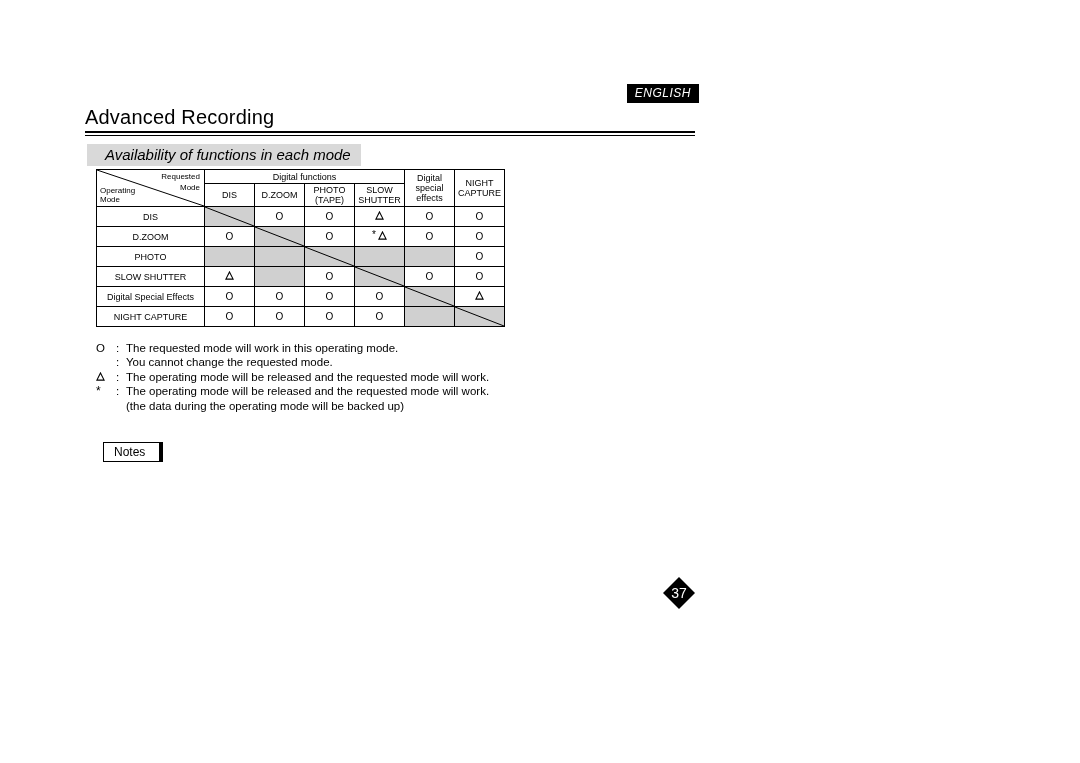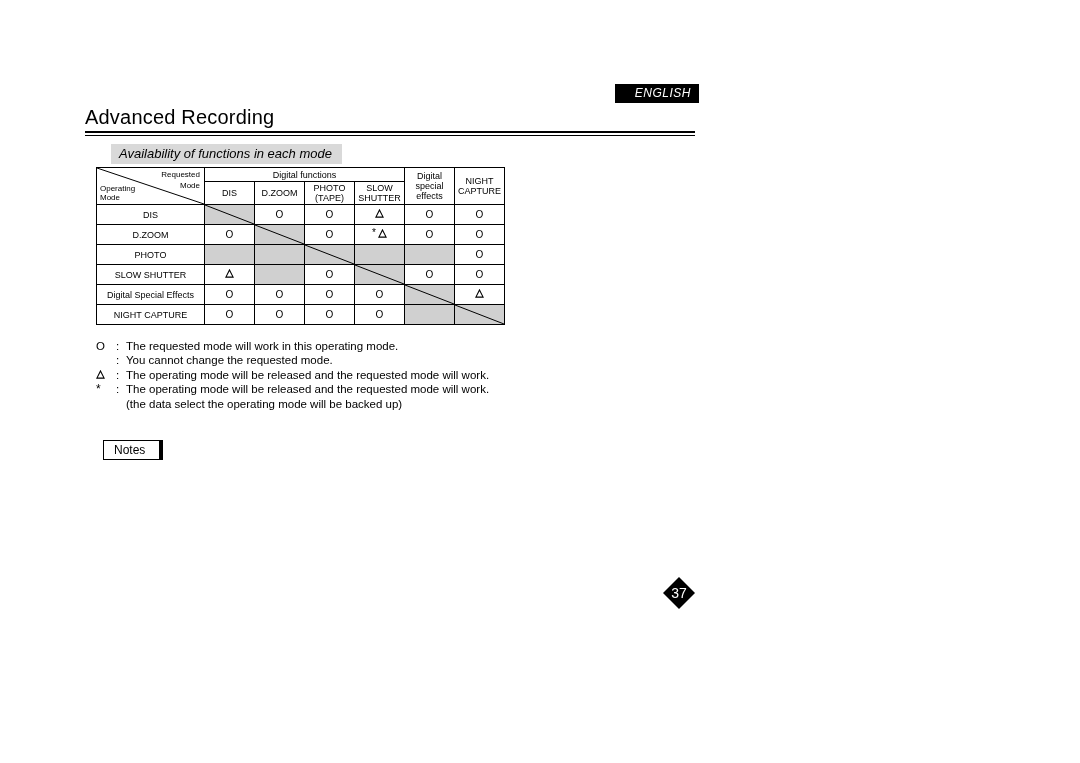--- a/index.html
+++ b/index.html
@@ -18,43 +18,43 @@
     top: 86px;
     width: 610px;
   }
   .lang-badge {
     position: absolute;
     right: -4px;
     top: -2px;
     background: #000;
     color: #fff;
     font-size: 12px;
-    padding: 2px 8px 3px 20px;
+    padding: 2px 8px 3px 8px;
     letter-spacing: 0.5px;
     font-style: italic;
   }
   .title {
     font-size: 20px;
     font-weight: 400;
     margin: 20px 0 2px 0;
     letter-spacing: 0.2px;
   }
   .title-rule {
     border: none;
     border-top: 2px solid #000;
     border-bottom: 1px solid #000;
     height: 2px;
     margin: 0 0 8px 0;
   }
   .subtitle {
     display: inline-block;
     background: #d9d9d9;
-    font-size: 13px;
-    padding: 2px 10px 3px 8px;
-    margin: 0 0 3px 26px;
+    font-size: 15px;
+    padding: 2px 10px 3px 18px;
+    margin: 0 0 3px 2px;
     font-style: italic;
   }
   table.modes {
     border-collapse: collapse;
     margin-left: 11px;
     font-size: 9px;
     padding-left: 42px;
   }
   table.modes th, table.modes td {
     border: 1px solid #000;
@@ -287,21 +287,21 @@
       <span class="txt">The operating mode will be released and the requested mode will work.</span>
     </div>
     <div class="legend-row">
       <span class="sym" style="font-size:12px">*</span>
       <span class="colon">:</span>
       <span class="txt">The operating mode will be released and the requested mode will work.</span>
     </div>
     <div class="legend-row">
       <span class="sym"></span>
         <span class="colon"></span>
-      <span class="txt">(the data select the operating mode will be backed up)</span>
+      <span class="txt">(the data during the operating mode will be backed up)</span>
     </div>
   </div>
 
   <div class="notes-label">Notes</div>
 
 </div>
 
 <div class="page-diamond">
   <svg viewBox="0 0 32 32">
       <polygon points="16,0 32,16 16,32 0,16" fill="#000"></polygon>

